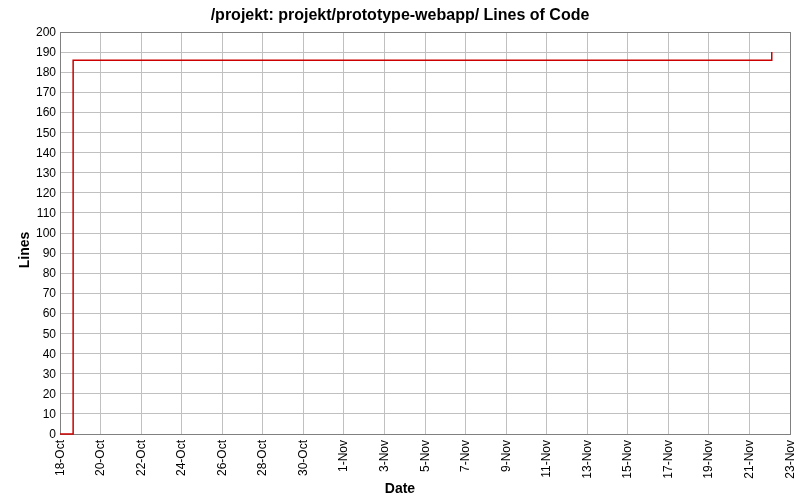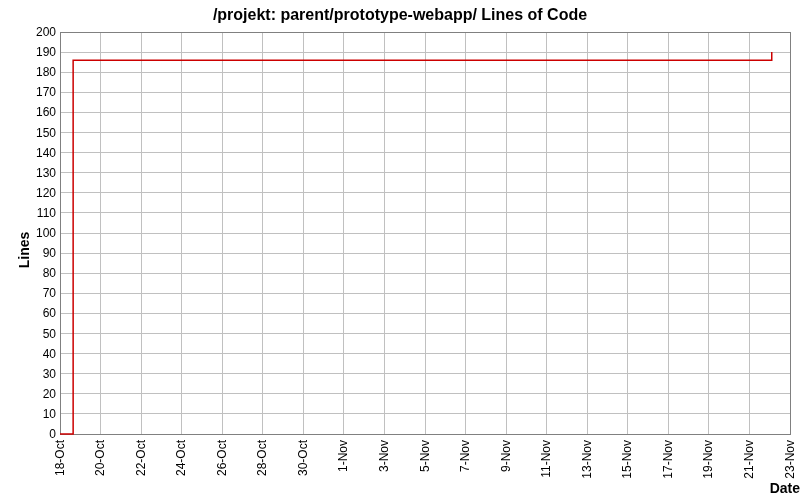--- a/index.html
+++ b/index.html
@@ -32,37 +32,37 @@
     transform: translateY(-50%) rotate(-90deg);
     transform-origin: center;
     font-size: 14px;
     font-weight: bold;
   }
   .xlabel {
     position: absolute;
     bottom: 4px;
     left: 0;
     width: 800px;
-    text-align: right;
+    text-align: center;
     font-size: 14px;
     font-weight: bold;
   }
   svg { display: block; }
   .grid-line { stroke: #c0c0c0; stroke-width: 1; shape-rendering: crispEdges; }
   .axis-line { stroke: #808080; stroke-width: 1; shape-rendering: crispEdges; }
   .series-line { stroke: #cc0000; stroke-width: 1.5; fill: none; }
   .tick-text { font-size: 12px; fill: #000; }
   .tick-text-x { font-size: 12px; fill: #000; }
 </style>
 </head>
 <body>
 
 <div class="chart-wrap">
 
-  <div class="title">/projekt: parent/prototype-webapp/ Lines of Code</div>
+  <div class="title">/projekt: projekt/prototype-webapp/ Lines of Code</div>
   <div class="ylabel">Lines</div>
   <div class="xlabel">Date</div>
 
   <svg id="plot-svg" width="800" height="500">
       <line x1="60" y1="434" x2="790" y2="434" class="grid-line"></line>
       <text x="56" y="438" text-anchor="end" class="tick-text">0</text>
       <line x1="60" y1="413.9" x2="790" y2="413.9" class="grid-line"></line>
       <text x="56" y="417.9" text-anchor="end" class="tick-text">10</text>
       <line x1="60" y1="393.8" x2="790" y2="393.8" class="grid-line"></line>
       <text x="56" y="397.8" text-anchor="end" class="tick-text">20</text>

